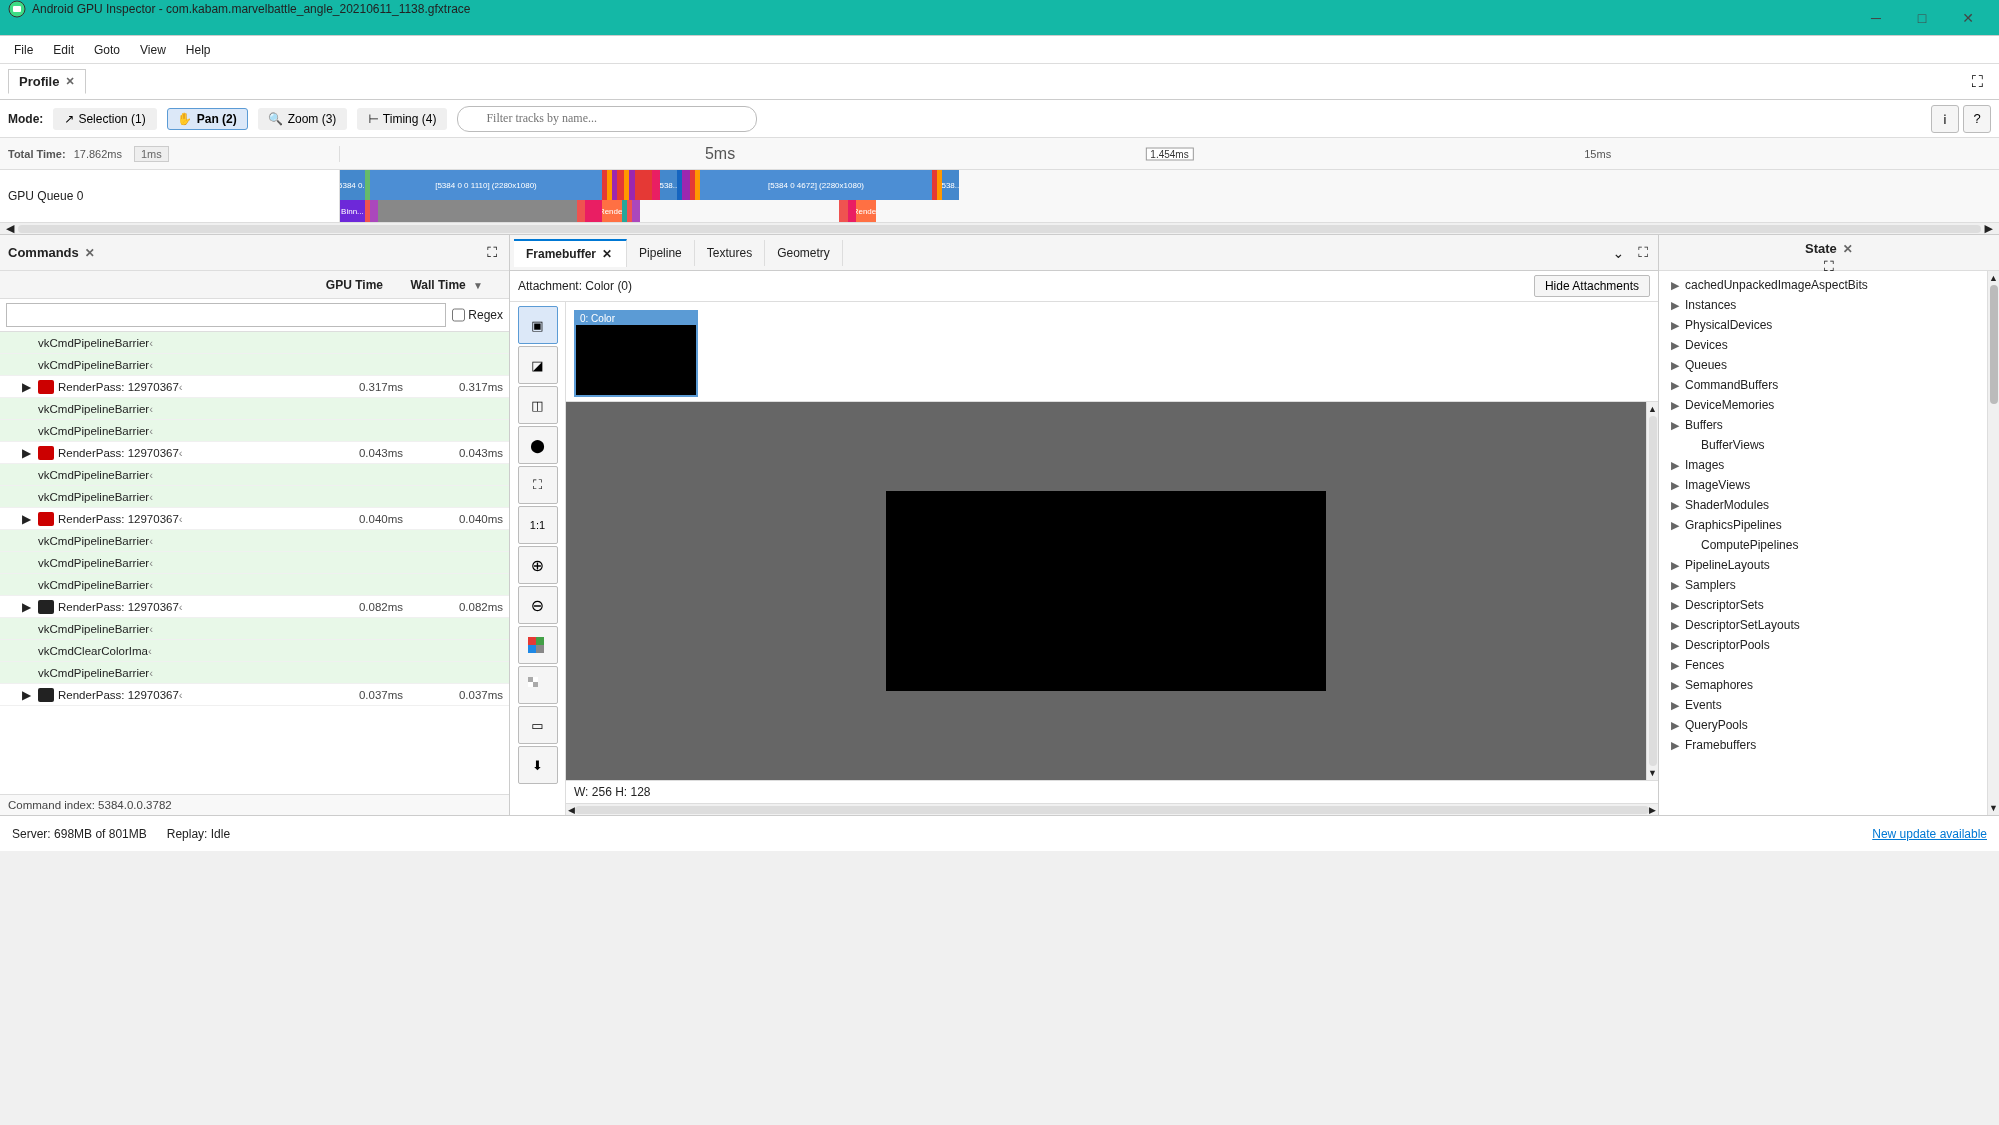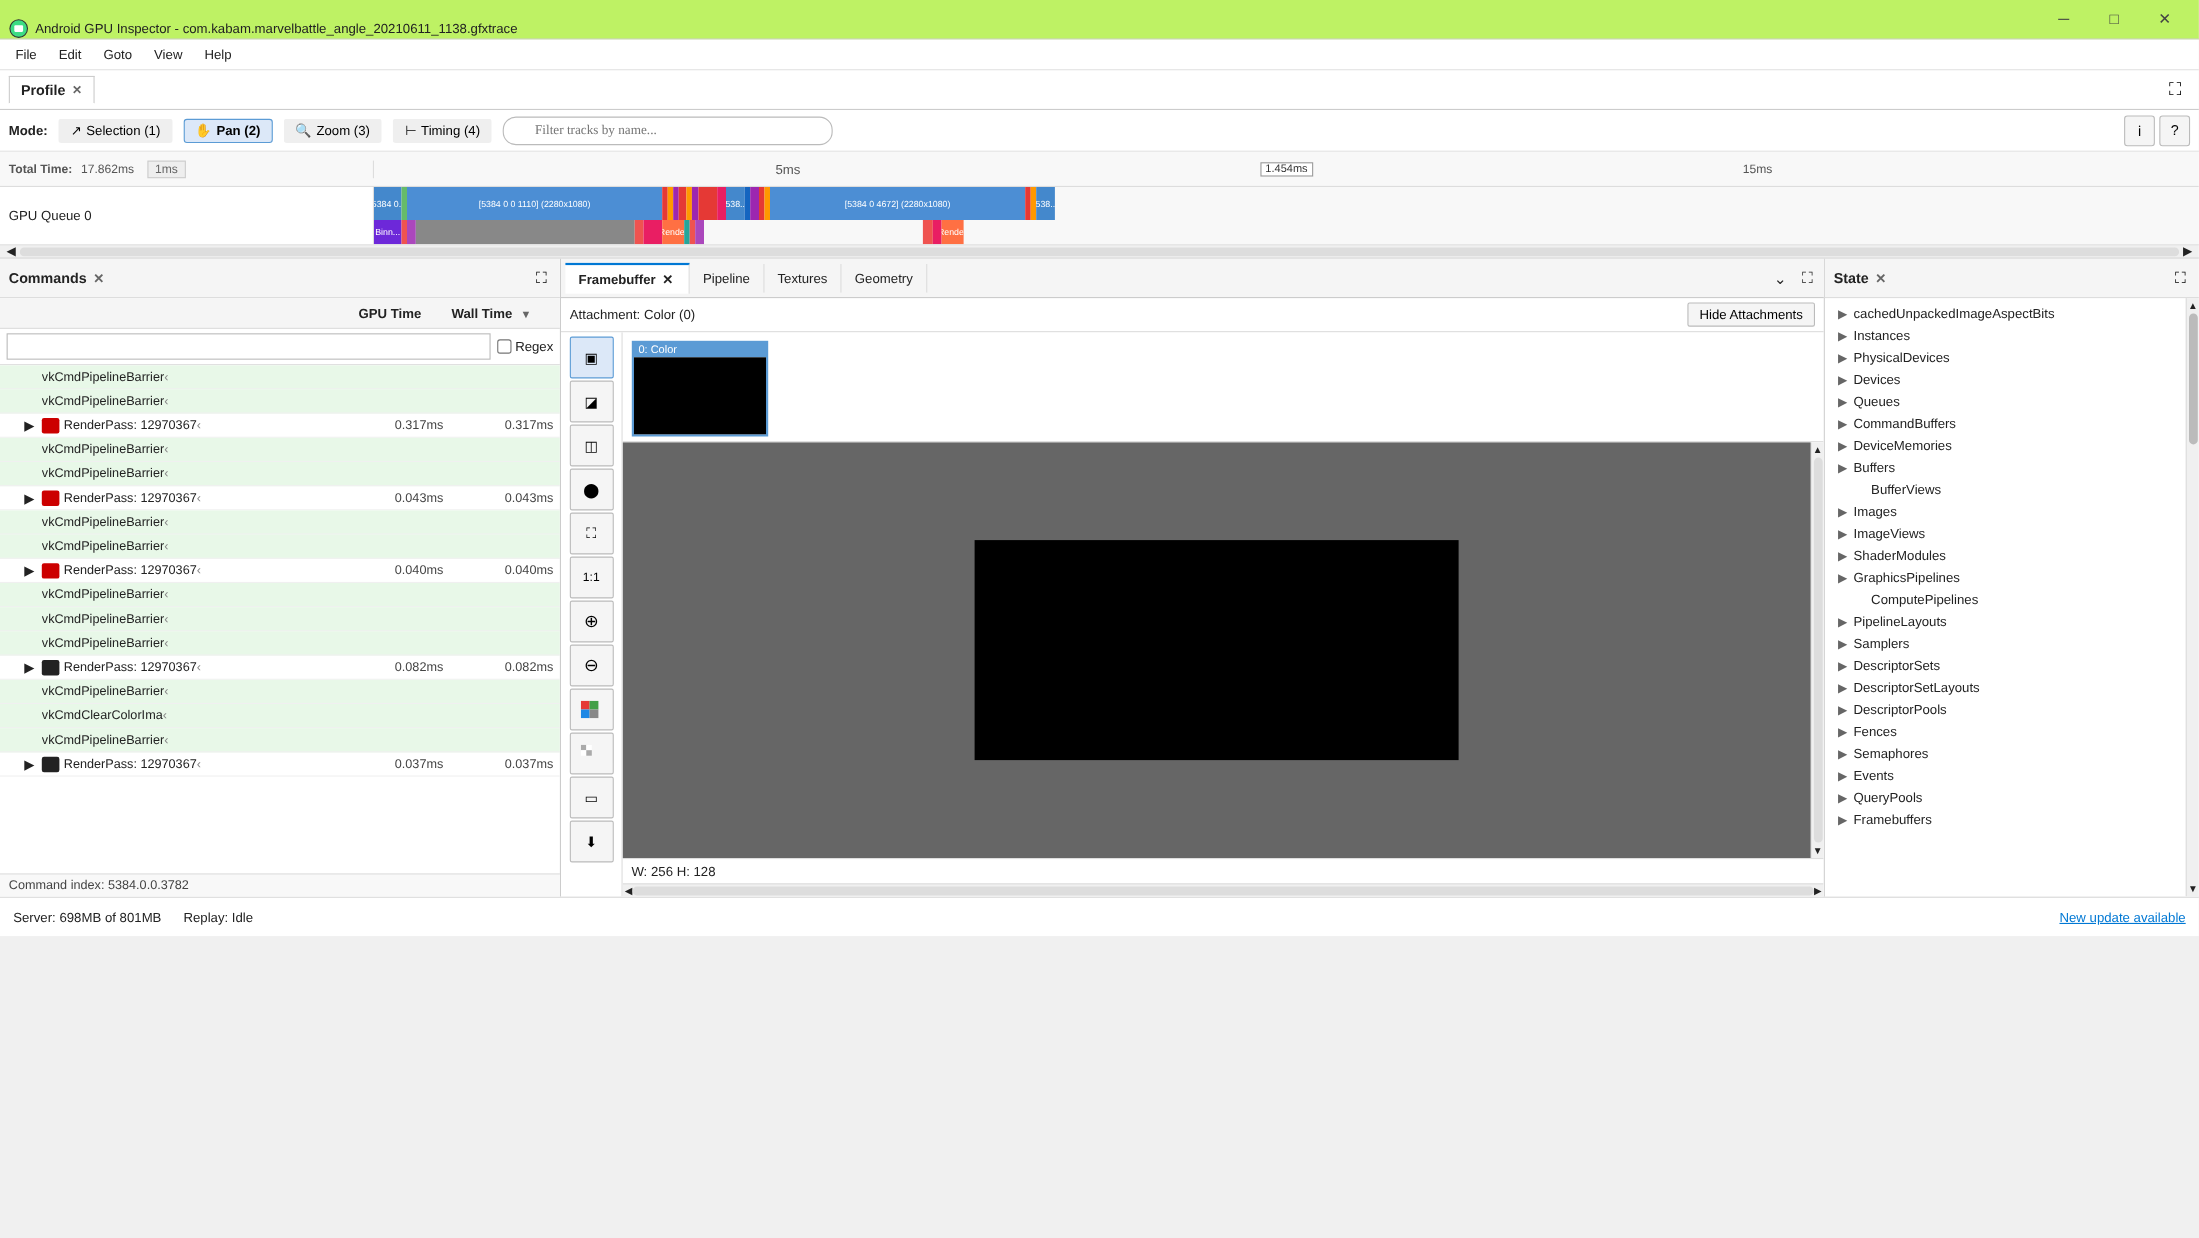--- a/index.html
+++ b/index.html
@@ -1,19 +1,19 @@
 <!DOCTYPE html>
 <html><head>
   <meta charset="utf-8">
   <style>
     * { box-sizing: border-box; margin: 0; padding: 0; }
     body { font-family: 'Segoe UI', Arial, sans-serif; font-size: 12px; background: #f0f0f0; color: #222; overflow: hidden; width: 1999px; height: 1125px; }
     
     
-    #titlebar { display: flex; align-items: flex-end; justify-content: space-between; background: #bef264; border-bottom: 1px solid #ccc; height: 36px; padding: 0 8px; }
+    #titlebar { display: flex; align-items: flex-start; justify-content: space-between; background: #14b8a6; border-bottom: 1px solid #ccc; height: 36px; padding: 0 8px; }
     #titlebar .title { display: flex; align-items: center; gap: 6px; font-size: 12px; }
     #titlebar .win-controls { display: flex; gap: 0; }
     #titlebar .win-controls button { background: none; border: none; width: 46px; height: 36px; cursor: pointer; font-size: 14px; color: #444; }
     
     
     #menubar { display: flex; align-items: center; height: 28px; background: #fff; border-bottom: 1px solid #ddd; padding: 0 4px; }
     #menubar span { padding: 4px 10px; cursor: pointer; font-size: 12px; }
     
     
     #profiletab { display: flex; align-items: center; height: 36px; background: #fff; border-bottom: 1px solid #ccc; padding: 0 8px; justify-content: space-between; }
@@ -91,21 +91,21 @@
     #fb-thumbnails { display: flex; align-items: flex-start; padding: 8px; gap: 6px; border-bottom: 1px solid #ddd; max-height: 100px; overflow-x: auto; }
     .fb-thumb { border: 2px solid #5b9bd5; cursor: pointer; display: flex; flex-direction: column; justify-content: space-between; }
     .fb-thumb-label { font-size: 10px; background: #5b9bd5; color: #fff; padding: 1px 4px; }
     .fb-thumb-img { width: 120px; height: 70px; background: #000; }
     #fb-viewer-scroll { flex: 1; overflow: auto; display: flex; align-items: center; justify-content: center; background: #666; position: relative; }
     #fb-viewer-img { width: 440px; height: 220px; background: #000; }
     #fb-viewer-info { padding: 4px 8px; border-top: 1px solid #ddd; font-size: 12px; display: flex; align-items: center; }
     
     
     #state-panel { width: 340px; min-width: 340px; background: #fff; display: flex; flex-direction: column; }
-    #state-header { display: flex; align-items: center; justify-content: space-between; padding: 6px 8px; border-bottom: 1px solid #ddd; background: #f5f5f5; height: 36px; }
+    #state-header { display: flex; align-items: center; justify-content: space-between; padding: 6px 8px; border-bottom: 1px solid #ddd; background: #f5f5f5; height: 36px; flex-direction: column; }
     #state-header .tab-title { font-size: 13px; font-weight: 600; display: flex; align-items: center; gap: 6px; }
     #state-header .header-right { display: flex; gap: 4px; }
     #state-header button { background: none; border: none; cursor: pointer; font-size: 14px; padding: 2px 4px; }
     #state-list { flex: 1; overflow-y: auto; padding: 4px 0; }
     .state-item { display: flex; align-items: center; padding: 3px 12px; font-size: 12px; cursor: pointer; }
     .state-item .expand-arrow { width: 14px; color: #666; font-size: 11px; }
     .state-item .item-label { flex: 1; }
     .state-item.indent1 { padding-left: 28px; }
     
     
@@ -199,21 +199,21 @@
 
   <div style="display:flex; align-items:center; height:32px; background:#f8f8f8; border-bottom:1px solid #ddd; position:relative;">
     <div style="width:340px; min-width:340px; padding-left:8px; display:flex; align-items:center; gap:12px; border-right:1px solid #ddd;">
       <span class="timeline-total">
         <span class="timeline-total-label">Total Time:</span>
         <span>17.862ms</span>
       </span>
       <span style="font-size:11px; color:#666; border:1px solid #ccc; padding:1px 6px; background:#eee;">1ms</span>
     </div>
     <div style="flex:1; position:relative; height:100%; overflow:hidden;">
-      <span style="position:absolute; left:22%; top:50%; transform:translateY(-50%); font-size:12px; color:#555;">5ms</span>
+      <span style="position:absolute; left:22%; top:50%; transform:translateY(-50%); font-size:16px; color:#555;">5ms</span>
       <span style="position:absolute; left:49%; top:50%; transform:translateY(-50%); font-size:11px; color:#555;">10ms</span>
       <span style="position:absolute; left:50%; top:50%; transform:translateX(-50%) translateY(-50%); font-size:10px; color:#333; border:1px solid #999; padding:0 4px; background:#fff; white-space:nowrap;">1.454ms</span>
       <span style="position:absolute; left:75%; top:50%; transform:translateY(-50%); font-size:11px; color:#555;">15ms</span>
     </div>
   </div>
 
   <div id="gpu-queue-row">
     <div id="gpu-queue-label">
       <span>GPU Queue 0</span>
     </div>

